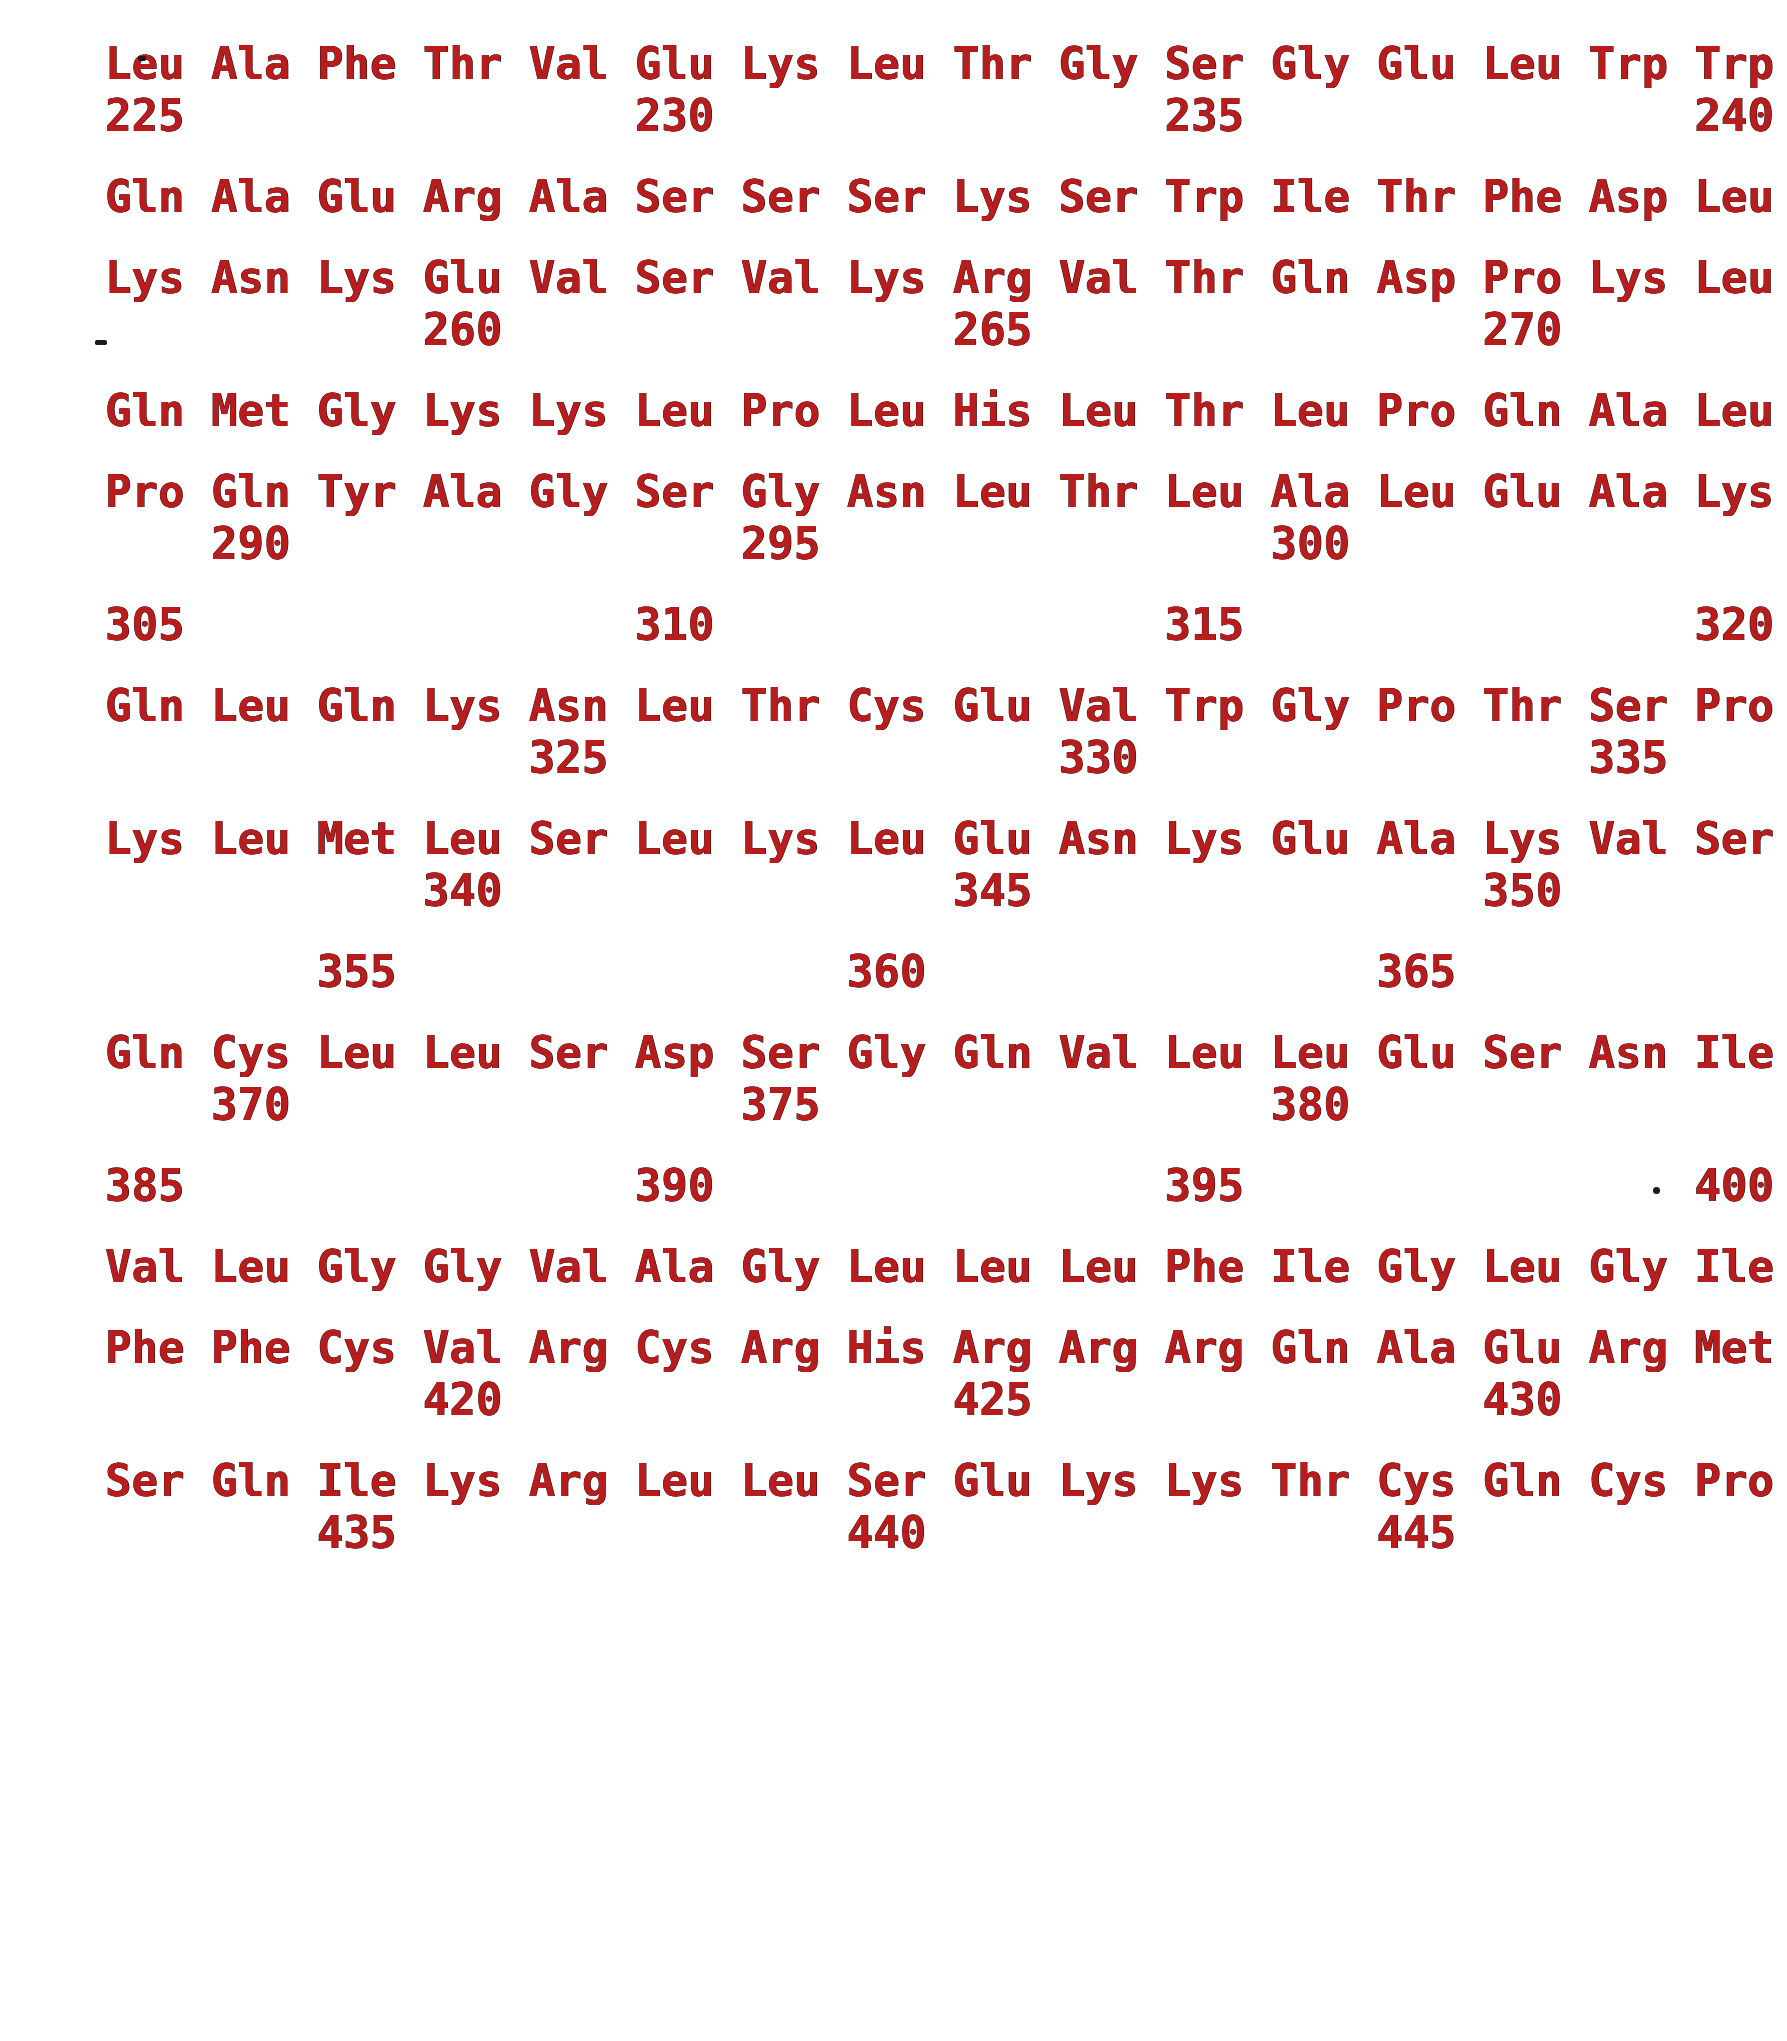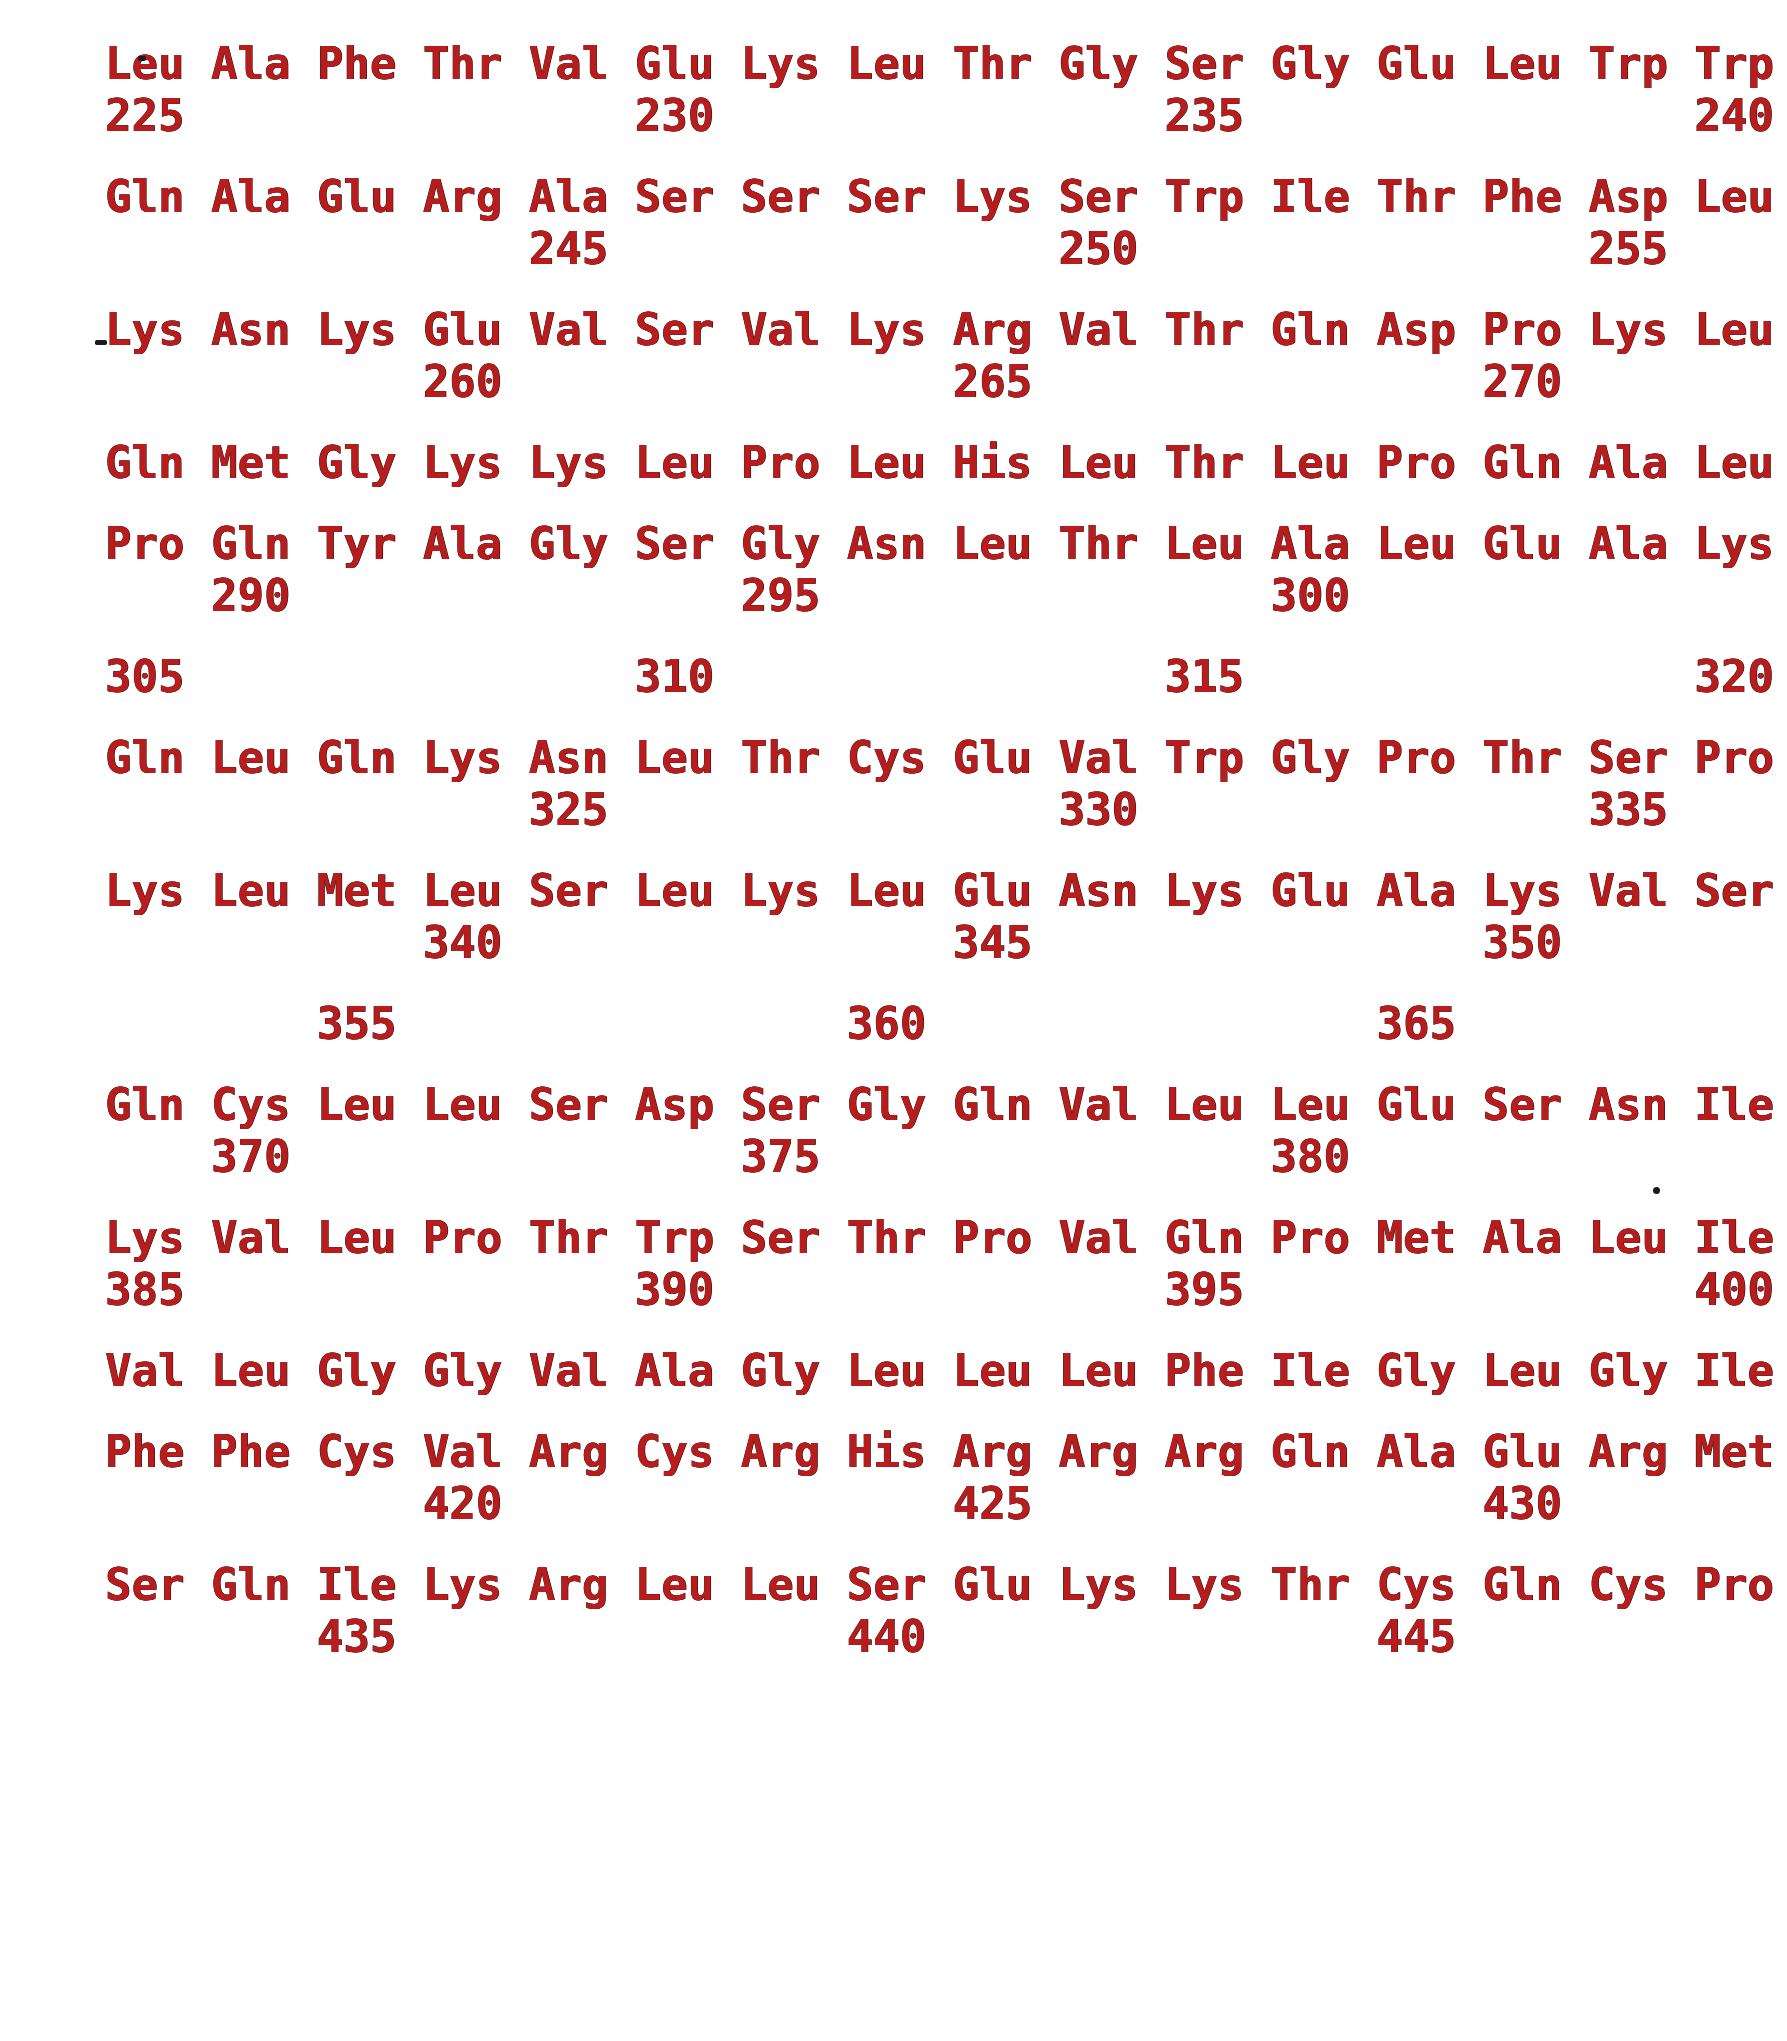--- a/index.html
+++ b/index.html
@@ -46,21 +46,20 @@
 </head>
 <body>
 
 <div class="page" id="page-root">
     <div class="seq-row">
       <div class="residue-line">Leu Ala Phe Thr Val Glu Lys Leu Thr Gly Ser Gly Glu Leu Trp Trp</div>
       <div class="number-line">225                 230                 235                 240</div>
     </div>
     <div class="seq-row">
       <div class="residue-line">Gln Ala Glu Arg Ala Ser Ser Ser Lys Ser Trp Ile Thr Phe Asp Leu</div>
-      <div class="number-line">                245                 250                 255</div>
     </div>
     <div class="seq-row">
       <div class="residue-line">Lys Asn Lys Glu Val Ser Val Lys Arg Val Thr Gln Asp Pro Lys Leu</div>
       <div class="number-line">            260                 265                 270</div>
     </div>
     <div class="seq-row">
       <div class="residue-line">Gln Met Gly Lys Lys Leu Pro Leu His Leu Thr Leu Pro Gln Ala Leu</div>
     </div>
     <div class="seq-row">
       <div class="residue-line">Pro Gln Tyr Ala Gly Ser Gly Asn Leu Thr Leu Ala Leu Glu Ala Lys</div>
@@ -78,21 +77,20 @@
       <div class="number-line">            340                 345                 350</div>
     </div>
     <div class="seq-row">
       <div class="number-line">        355                 360                 365</div>
     </div>
     <div class="seq-row">
       <div class="residue-line">Gln Cys Leu Leu Ser Asp Ser Gly Gln Val Leu Leu Glu Ser Asn Ile</div>
       <div class="number-line">    370                 375                 380</div>
     </div>
     <div class="seq-row">
-      <div class="residue-line">Lys Val Leu Pro Thr Trp Ser Thr Pro Val Gln Pro Met Ala Leu Ile</div>
       <div class="number-line">385                 390                 395                 400</div>
     </div>
     <div class="seq-row">
       <div class="residue-line">Val Leu Gly Gly Val Ala Gly Leu Leu Leu Phe Ile Gly Leu Gly Ile</div>
     </div>
     <div class="seq-row">
       <div class="residue-line">Phe Phe Cys Val Arg Cys Arg His Arg Arg Arg Gln Ala Glu Arg Met</div>
       <div class="number-line">            420                 425                 430</div>
     </div>
     <div class="seq-row">

